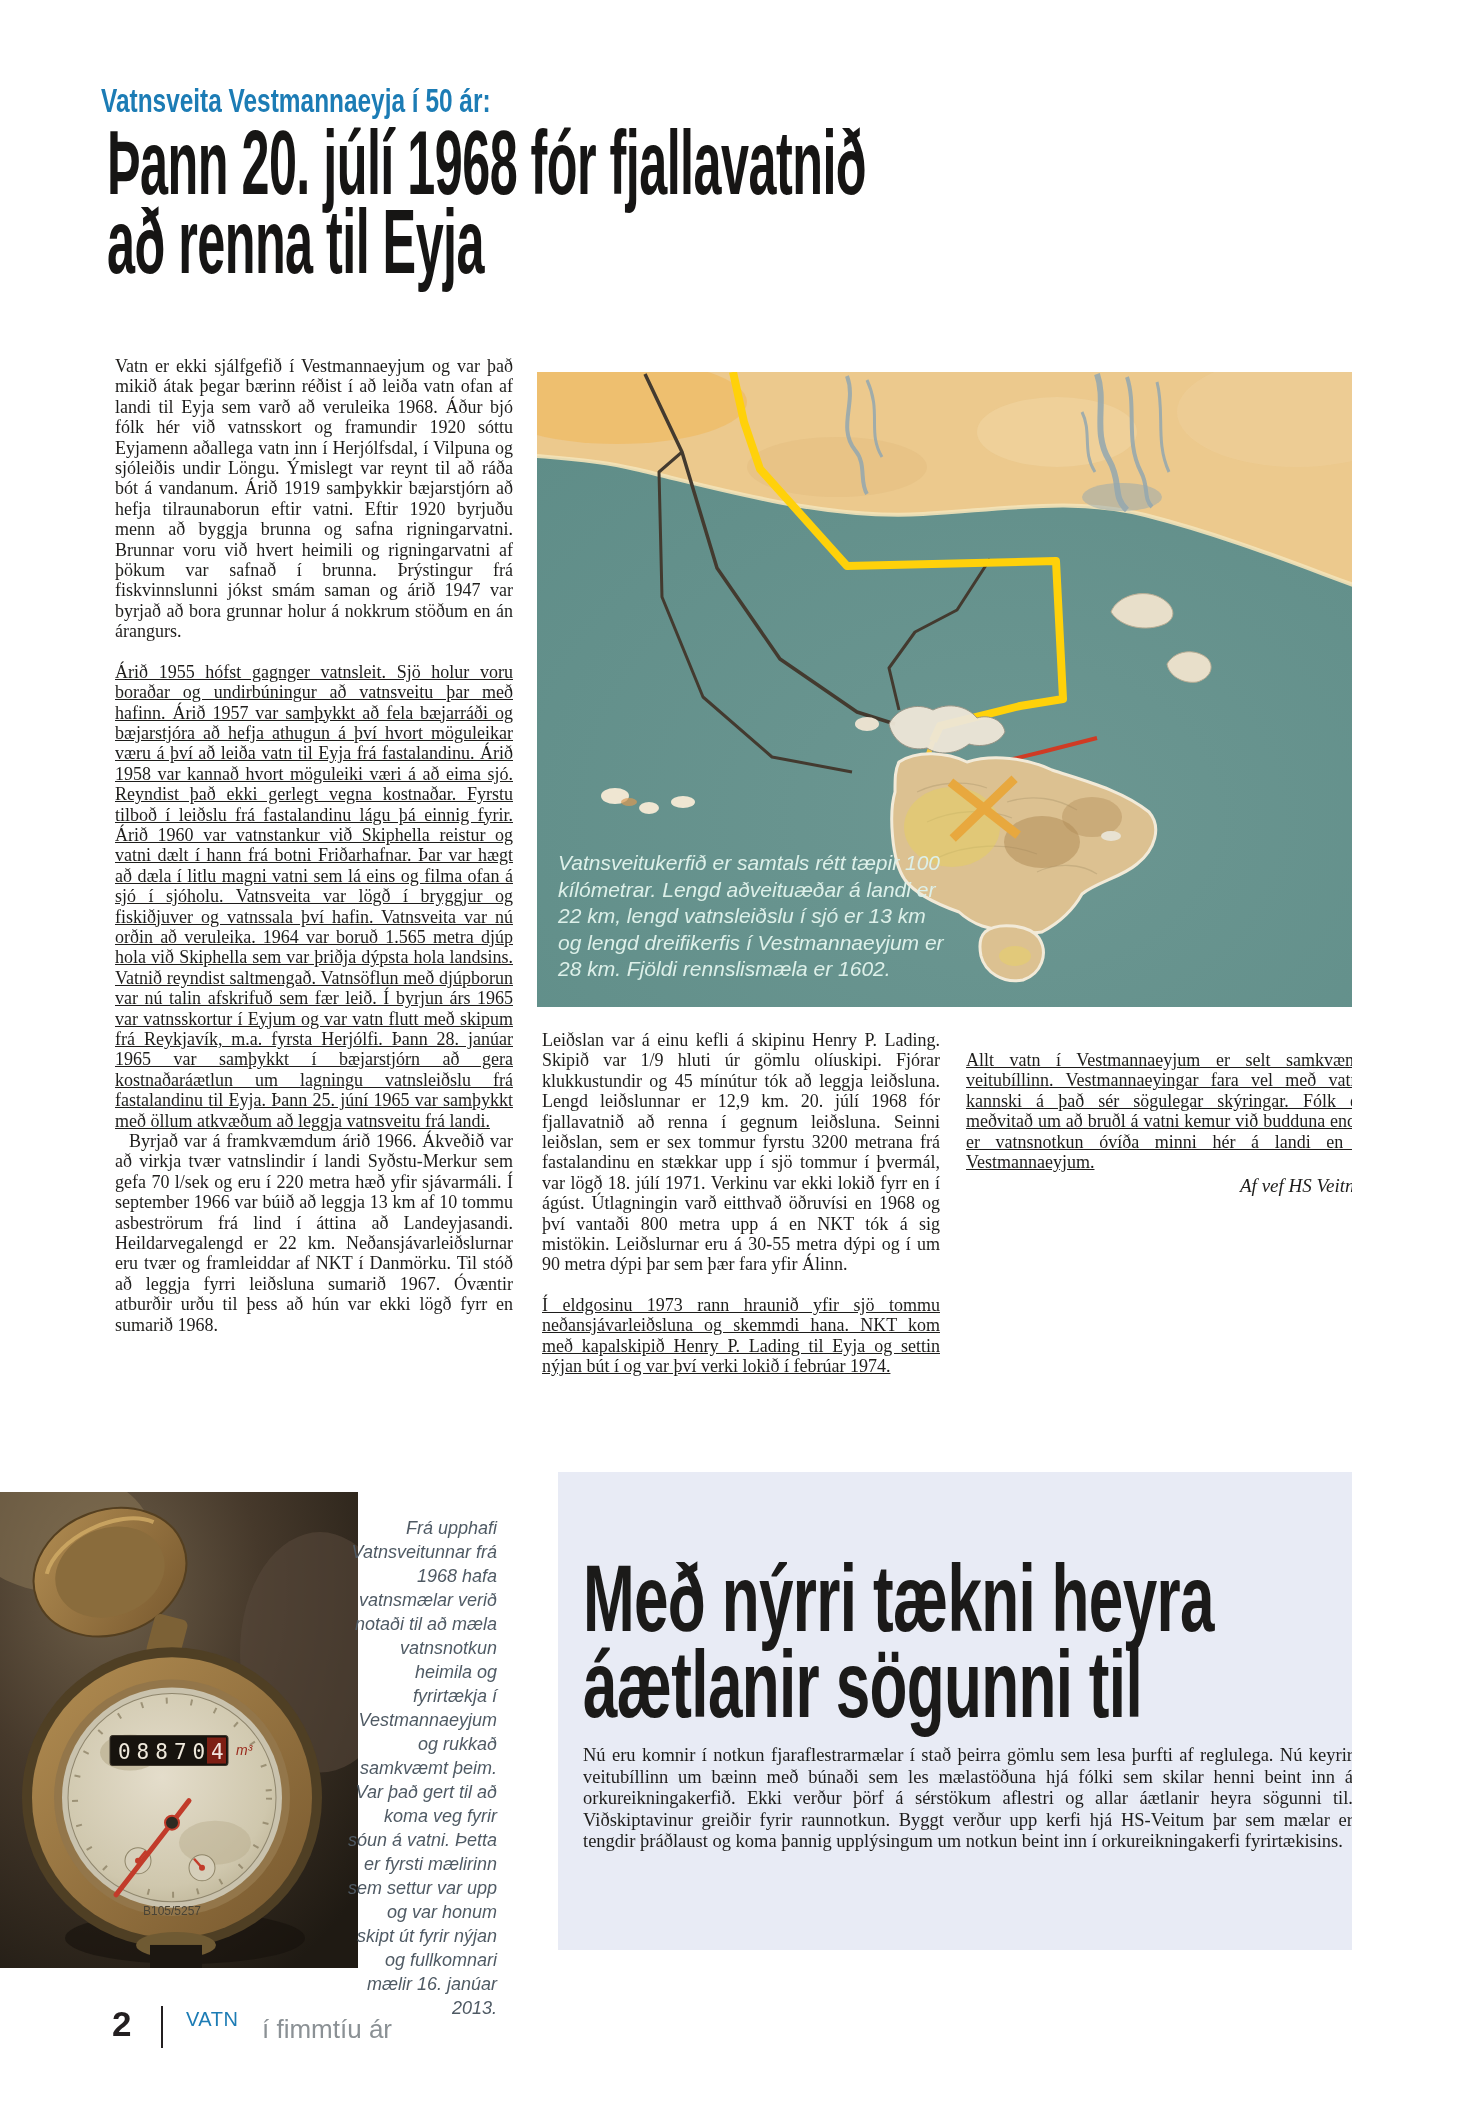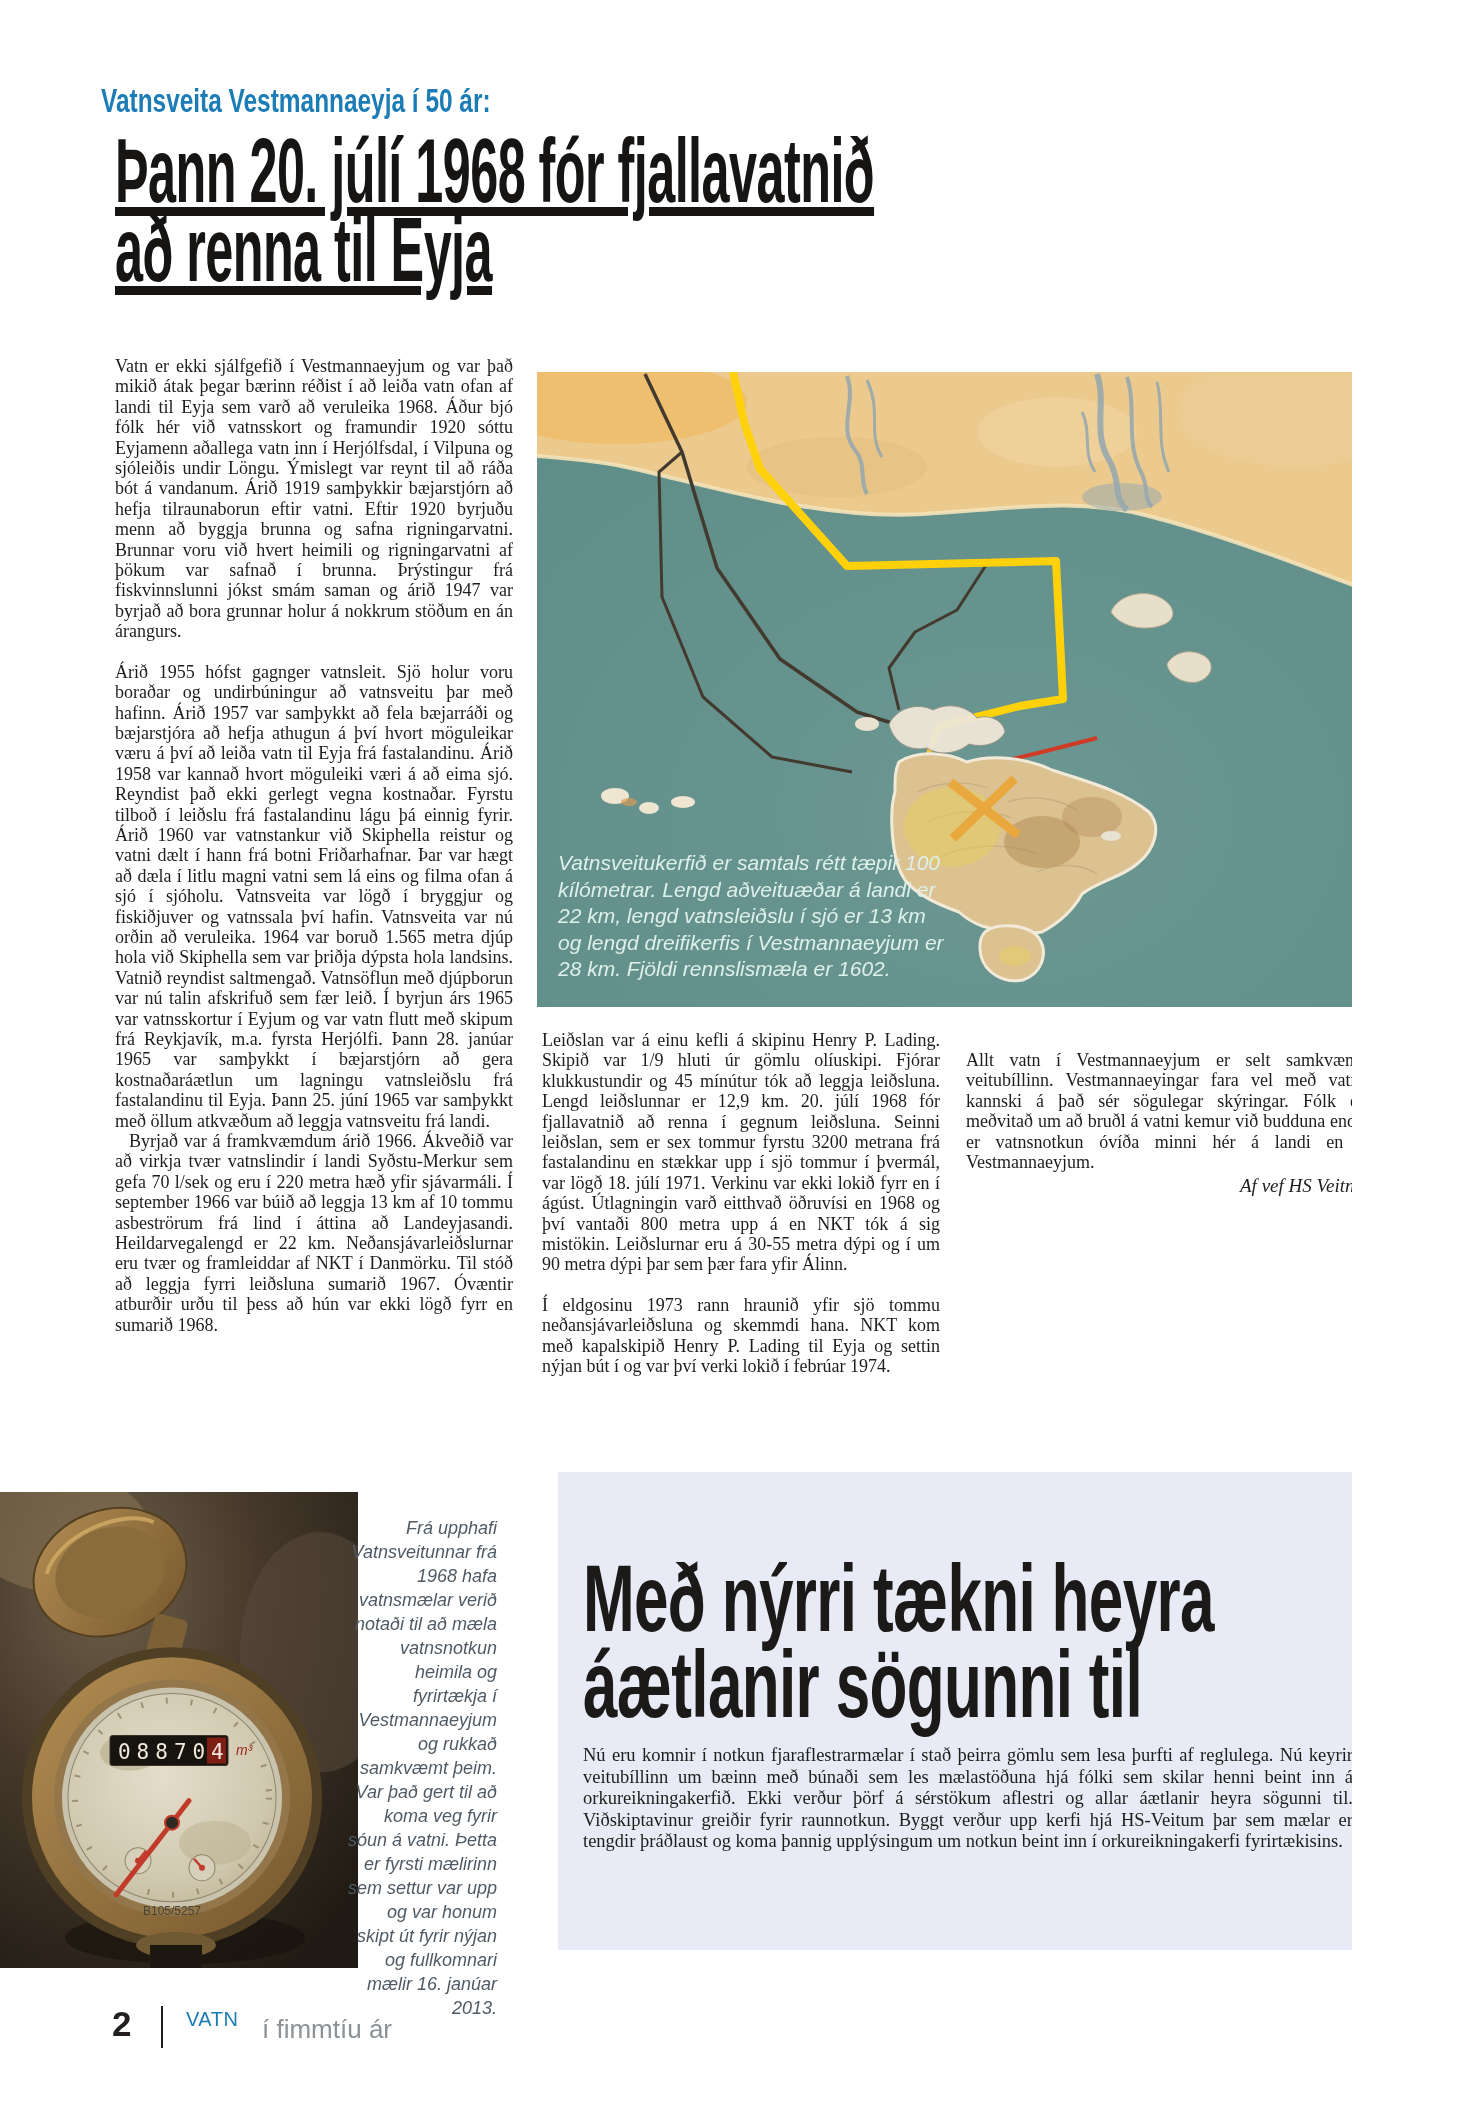--- a/index.html
+++ b/index.html
@@ -8,21 +8,21 @@
   
   .kicker{position:absolute;left:101px;top:82px;font-family:"Liberation Sans",sans-serif;
           font-weight:700;font-size:33px;color:#1c7cb5;white-space:nowrap;
           transform:scaleX(.74);transform-origin:0 0;}
   .headline{position:absolute;left:99px;top:116px;font-family:"Liberation Sans",sans-serif;
             font-weight:800;font-size:90px;line-height:79px;color:#161514;letter-spacing:-1px;}
   .headline .hl-line{display:block;white-space:nowrap;transform:scaleX(.56);transform-origin:0 0;}
   
   .bodycol{position:absolute;width:398px;font-size:18px;line-height:20.4px;text-align:justify;}
   .bodycol p{margin:0;}
-  .bodycol p.gap{margin-top:20px;}
+  .bodycol p.gap{margin-top:20px;text-decoration:underline;}
   .bodycol p.indent{text-indent:14px;}
   #col1{left:115px;top:356px;}
   #col2{left:542px;top:1030px;}
   #col3{left:966px;top:1030px;}
   .byline{margin-top:4px;text-align:right;font-style:italic;font-size:19px;}
   
   .map-fig{position:absolute;left:537px;top:372px;width:853px;height:635px;}
   .map-fig svg{display:block;width:100%;height:100%;}
   .map-caption{position:absolute;left:558px;top:850px;width:392px;
                font-family:"Liberation Sans",sans-serif;font-style:italic;font-size:21px;
@@ -49,21 +49,21 @@
                 font-weight:400;font-size:20px;color:#1c7cb5;letter-spacing:.5px;}
   .footer-tag{position:absolute;left:262px;top:2014px;font-family:"Liberation Sans",sans-serif;
               font-size:26px;color:#8b9195;}
 </style>
 </head>
 <body>
 
 <div class="page">
 
   <div class="kicker">Vatnsveita Vestmannaeyja í 50 ár:</div>
-  <h1 class="headline" style="margin:16px;text-decoration:underline;">
+  <h1 class="headline" style="margin:8px;">
     <span class="hl-line">Þann 20. júlí 1968 fór fjallavatnið</span>
     <span class="hl-line">að renna til Eyja</span>
   </h1>
 
   <div class="bodycol" id="col1">
     <p>Vatn er ekki sjálfgefið í Vestmannaeyjum og var það mikið átak þegar bærinn réðist í að leiða vatn ofan af landi til Eyja sem varð að veruleika 1968. Áður bjó fólk hér við vatnsskort og framundir 1920 sóttu Eyjamenn aðallega vatn inn í Herjólfsdal, í Vilpuna og sjóleiðis undir Löngu. Ýmislegt var reynt til að ráða bót á vandanum. Árið 1919 samþykkir bæjarstjórn að hefja tilraunaborun eftir vatni. Eftir 1920 byrjuðu menn að byggja brunna og safna rigningarvatni. Brunnar voru við hvert heimili og rigningarvatni af þökum var safnað í brunna. Þrýstingur frá fiskvinnslunni jókst smám saman og árið 1947 var byrjað að bora grunnar holur á nokkrum stöðum en án árangurs.</p>
     <p class="gap">Árið 1955 hófst gagnger vatnsleit. Sjö holur voru boraðar og undirbúningur að vatnsveitu þar með hafinn. Árið 1957 var samþykkt að fela bæjarráði og bæjarstjóra að hefja athugun á því hvort möguleikar væru á því að leiða vatn til Eyja frá fastalandinu. Árið 1958 var kannað hvort möguleiki væri á að eima sjó. Reyndist það ekki gerlegt vegna kostnaðar. Fyrstu tilboð í leiðslu frá fastalandinu lágu þá einnig fyrir. Árið 1960 var vatnstankur við Skiphella reistur og vatni dælt í hann frá botni Friðarhafnar. Þar var hægt að dæla í litlu magni vatni sem lá eins og filma ofan á sjó í sjóholu. Vatnsveita var lögð í bryggjur og fiskiðjuver og vatnssala því hafin. Vatnsveita var nú orðin að veruleika. 1964 var boruð 1.565 metra djúp hola við Skiphella sem var þriðja dýpsta hola landsins. Vatnið reyndist saltmengað. Vatnsöflun með djúpborun var nú talin afskrifuð sem fær leið. Í byrjun árs 1965 var vatnsskortur í Eyjum og var vatn flutt með skipum frá Reykjavík, m.a. fyrsta Herjólfi. Þann 28. janúar 1965 var samþykkt í bæjarstjórn að gera kostnaðaráætlun um lagningu vatnsleiðslu frá fastalandinu til Eyja. Þann 25. júní 1965 var samþykkt með öllum atkvæðum að leggja vatnsveitu frá landi.</p>
     <p class="indent">Byrjað var á framkvæmdum árið 1966. Ákveðið var að virkja tvær vatnslindir í landi Syðstu-Merkur sem gefa 70 l/sek og eru í 220 metra hæð yfir sjávarmáli. Í september 1966 var búið að leggja 13 km af 10 tommu asbeströrum frá lind í áttina að Landeyjasandi. Heildarvegalengd er 22 km. Neðansjávarleiðslurnar eru tvær og framleiddar af NKT í Danmörku. Til stóð að leggja fyrri leiðsluna sumarið 1967. Óvæntir atburðir urðu til þess að hún var ekki lögð fyrr en sumarið 1968.</p>
   </div>
 

